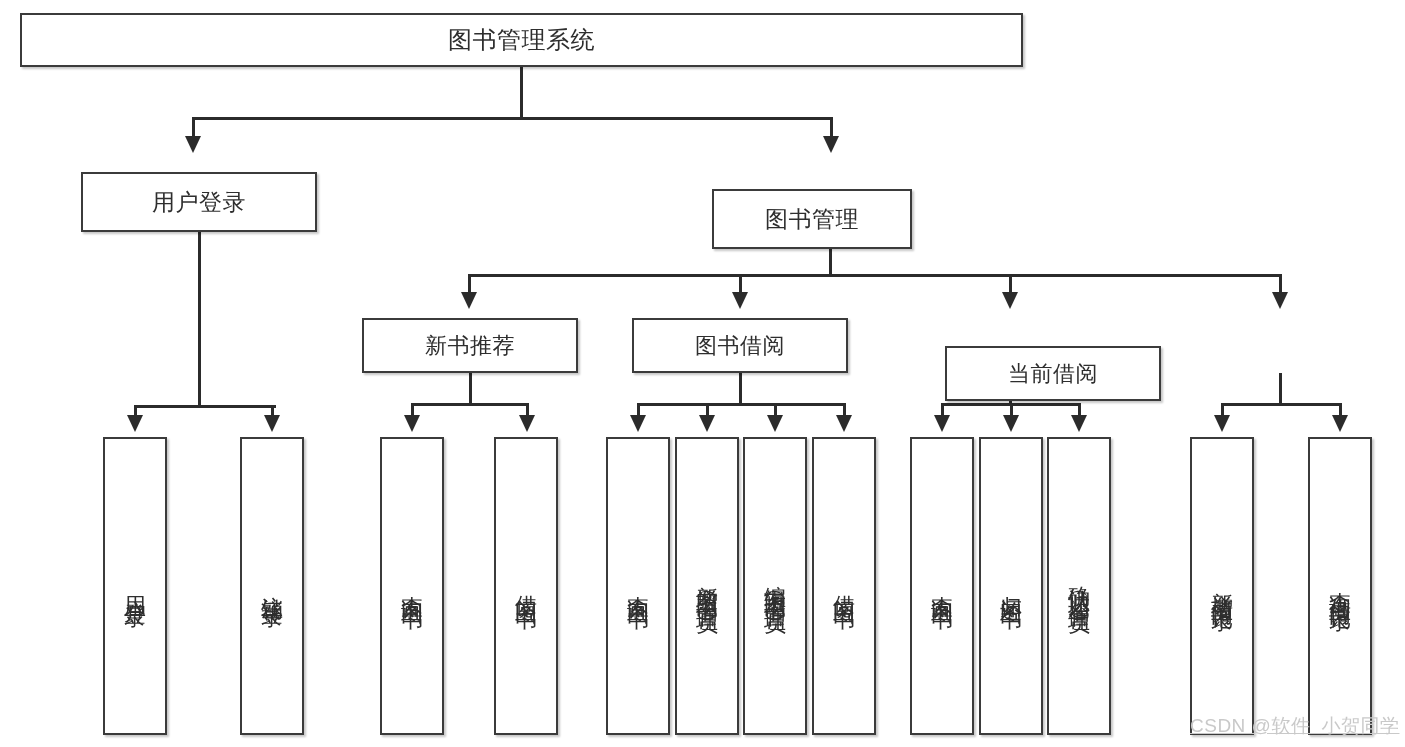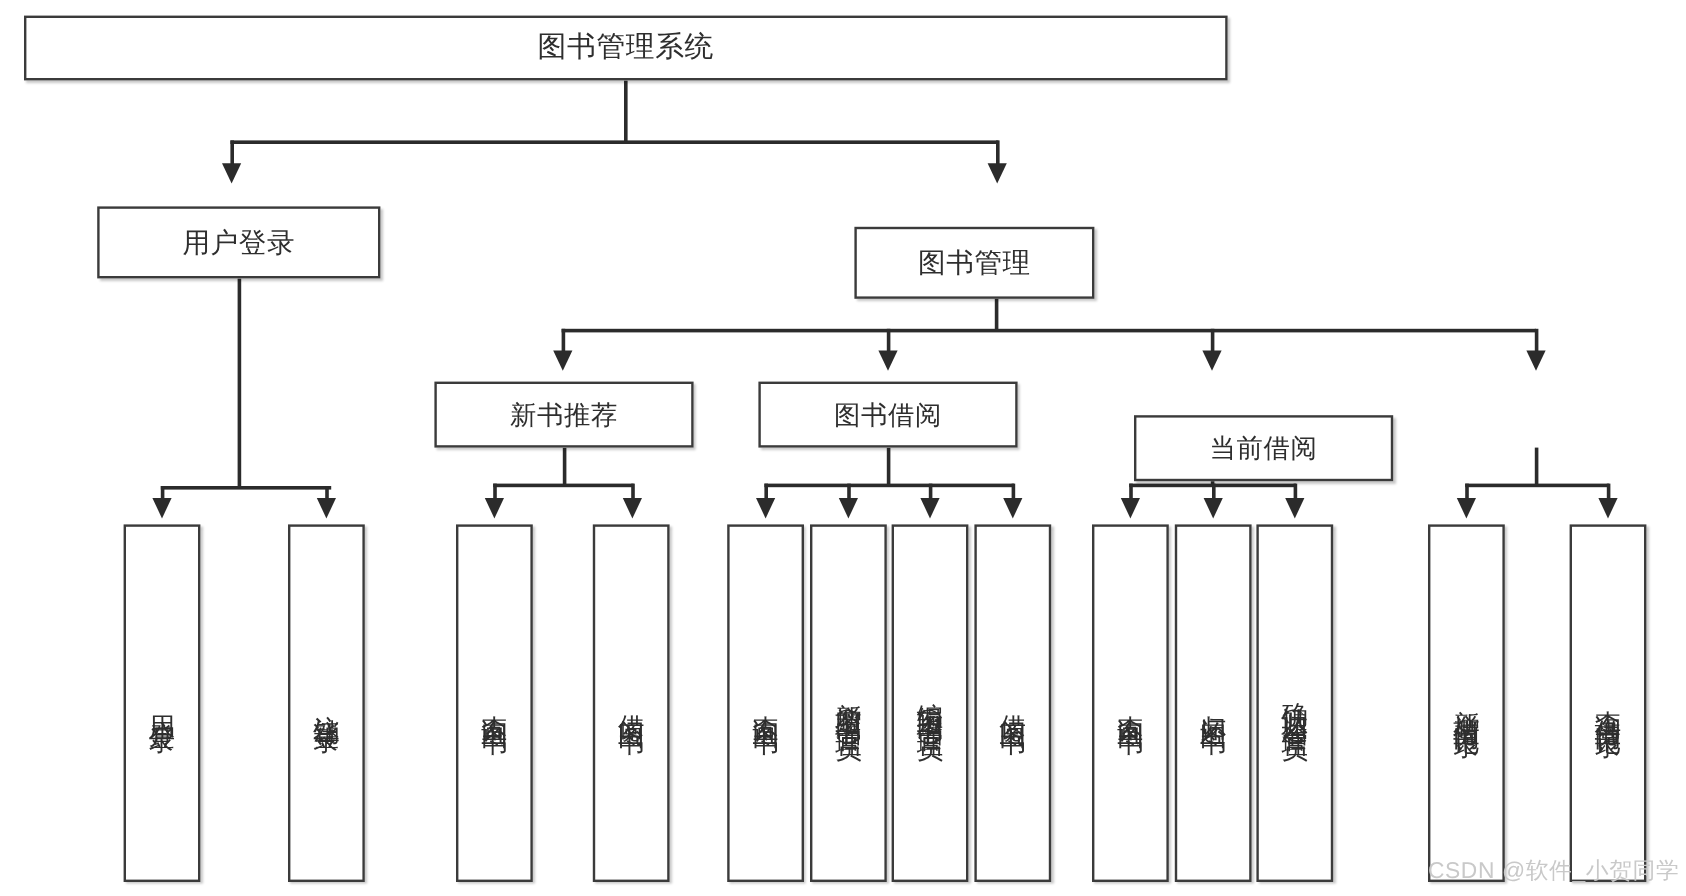--- a/index.html
+++ b/index.html
@@ -65,20 +65,21 @@
     z-index: 2;
   }
   
   #watermark {
     position: absolute;
     color: #c9c9c9;
     font-size: 19px;
     white-space: nowrap;
     z-index: 5;
     letter-spacing: 0.5px;
+    text-decoration: underline;
   }
 </style>
 </head>
 <body>
 
 <div id="canvas">
 
   <div class="node root" style="left:20px; top:13px; width:1003px; height:54px;">
     <span>图书管理系统</span>
   </div>

